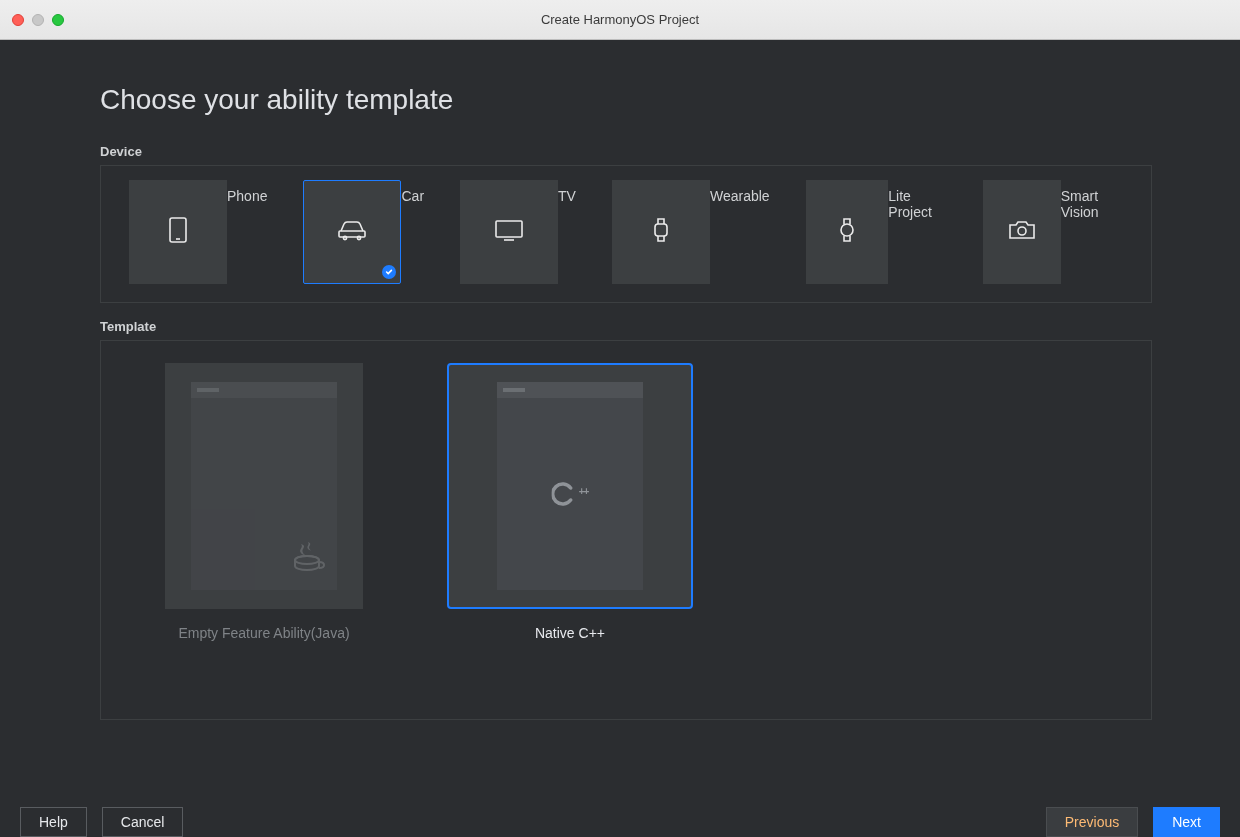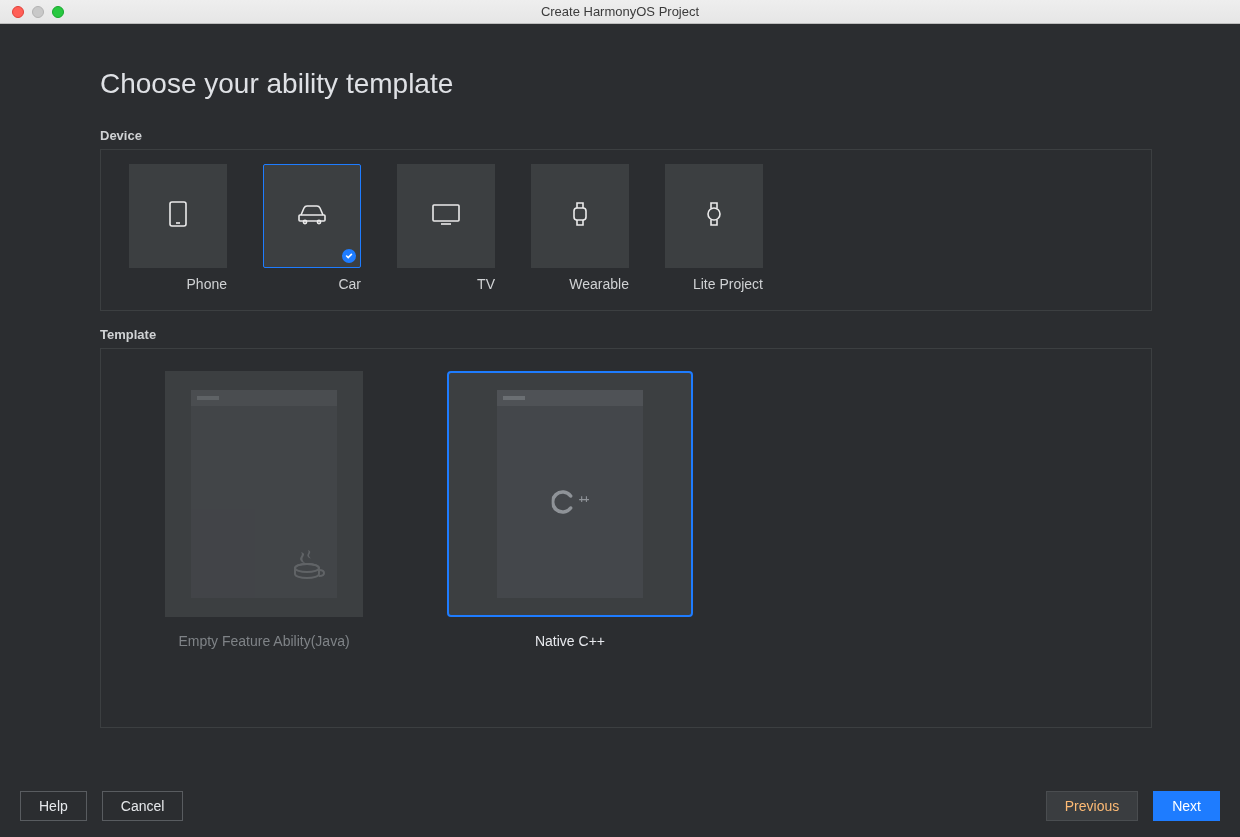--- a/index.html
+++ b/index.html
@@ -5,21 +5,21 @@
   * { box-sizing: border-box; margin: 0; padding: 0; }
   html, body { width: 1240px; height: 837px; overflow: hidden; }
   body {
     font-family: -apple-system, BlinkMacSystemFont, "Segoe UI", "Helvetica Neue", Arial, sans-serif;
     background: #2b2d30;
     color: #dfe1e5;
   }
 
   
   .titlebar {
-    height: 24px;
+    height: 40px;
     background: linear-gradient(#eeeeee, #e6e6e6);
     border-bottom: 1px solid #bdbdbd;
     display: flex;
     align-items: center;
     position: relative;
   }
   .traffic-lights {
     display: flex;
     gap: 8px;
     padding-left: 12px;
@@ -79,22 +79,22 @@
   }
 
   
   .device-panel {
     display: flex;
     gap: 36px;
     padding: 14px 28px 18px 28px;
   }
   .device-item {
     display: flex;
-    flex-direction: column;
-    align-items: flex-end;
+    flex-direction: row;
+    align-items: flex-start;
   }
   .device-card {
     width: 98px;
     height: 104px;
     background: #3c3f41;
     border: 1px solid #3c3f41;
     display: flex;
     align-items: center;
     justify-content: center;
     position: relative;
@@ -328,20 +328,31 @@
             <svg width="20" height="26" viewBox="0 0 20 26" fill="none" stroke="currentColor" stroke-width="1.6">
               <circle cx="10" cy="13" r="6"></circle>
               <path d="M7 7.5 L7 2 L13 2 L13 7.5"></path>
               <path d="M7 18.5 L7 24 L13 24 L13 18.5"></path>
             </svg>
           </span>
         </div>
         <div class="device-label">Lite Project</div>
       </div>
 
+      <div class="device-item">
+        <div class="device-card">
+          <span class="device-icon">
+            <svg width="28" height="22" viewBox="0 0 28 22" fill="none" stroke="currentColor" stroke-width="1.6">
+              <path d="M2 6 L8 6 L10 3 L18 3 L20 6 L26 6 L26 19 L2 19 Z"></path>
+              <circle cx="14" cy="12" r="4"></circle>
+            </svg>
+          </span>
+        </div>
+        <div class="device-label">Smart Vision</div>
+      </div>
 
     </div>
 
     <div class="section-label">Template</div>
     <div class="panel template-panel">
 
       <div class="template-item dim">
         <div class="template-card">
           <div class="inner-phone">
             <div class="topbar">

